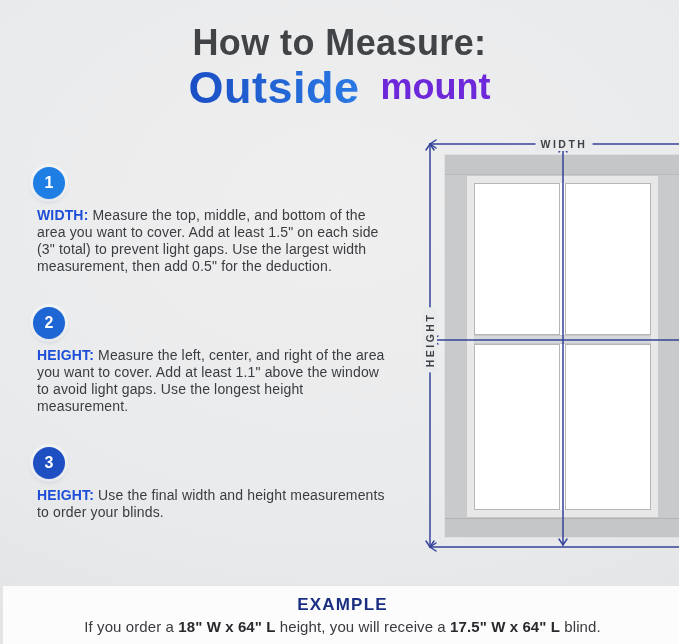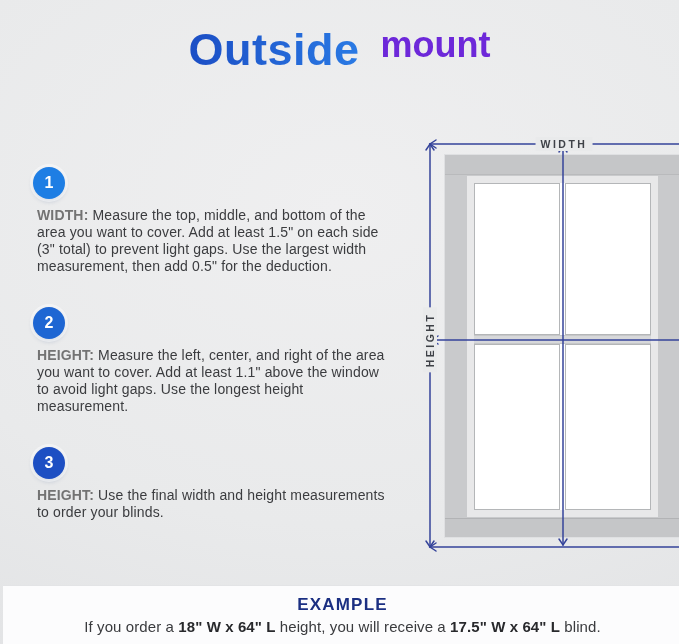--- a/index.html
+++ b/index.html
@@ -7,40 +7,40 @@
   body {
     width: 679px; height: 644px;
     position: relative; overflow: hidden;
     background: radial-gradient(120% 90% at 50% 32%, #efeff0 0%, #e9eaeb 55%, #e0e1e3 100%);
     font-family: "Liberation Sans", sans-serif;
   }
 
   
   .header { position:absolute; top:24px; left:0; width:100%; text-align:center; }
   .title-1 { margin:0; font-size:36px; font-weight:700; color:#424347; letter-spacing:.4px; line-height:1.05; }
-  .title-2 { display:flex; justify-content:center; align-items:flex-start; gap:21px; margin-top:3px; }
+  .title-2 { display:flex; justify-content:center; align-items:center; gap:21px; margin-top:3px; }
   .title-accent {
     font-size:45px; font-weight:800; letter-spacing:.5px; line-height:1;
     background:linear-gradient(90deg,#1b4ec5 0%, #2a7ae4 100%);
     -webkit-background-clip:text; background-clip:text;
     color:#1d63d6; -webkit-text-fill-color:transparent;
   }
   .title-suffix { font-size:36px; font-weight:700; color:#6d28d9; line-height:1; }
 
   
   .step { position:absolute; left:33px; width:352px; }
   .step-1 { top:167px; } .step-2 { top:307px; } .step-3 { top:447px; }
   .badge {
     width:32px; height:32px; border-radius:50%;
     color:#fff; font-size:16px; font-weight:700;
     display:flex; align-items:center; justify-content:center;
     box-shadow: 0 0 0 3px rgba(255,255,255,.5), 0 2px 5px rgba(30,60,120,.28);
   }
   .step p { margin:8px 0 0 4px; font-size:14px; line-height:17px; color:#3b3c3f; letter-spacing:.15px; }
-  .step b { color:#737373; font-weight:700; }
+  .step b { color:#1d4ed8; font-weight:700; }
 
   
   .diagram { position:absolute; left:378px; top:133px; width:292px; height:428px;margin-left:40px; }
   .window { position:absolute; left:27px; top:22px; width:235px; height:382px;
             background:#c9cacc; outline:1px solid #dfe0e2; }
   .win-head { position:absolute; top:0; left:0; right:0; height:20px; background:#c5c6c8; border-bottom:1px solid #b9babc; }
   .win-sill { position:absolute; bottom:0; left:0; right:0; height:19px; background:#c5c6c8; border-top:1px solid #b2b3b5; }
   .win-casing { position:absolute; top:21px; bottom:20px; left:22px; right:22px; background:#e8e8e9; }
   .win-glass { position:absolute; top:7px; bottom:7px; left:7px; right:7px; background:#fff;
                display:flex; flex-direction:column; }
@@ -64,20 +64,21 @@
   .ex-head { margin-top:9px; font-size:17px; font-weight:700; letter-spacing:1.2px; color:#1b2f82; }
   .footer p { margin:3px 0 0; font-size:15px; color:#3a3b3e; letter-spacing:.1px; }
   .footer b { color:#28292c; font-weight:700; }
 </style>
 </head>
 <body>
 
 <main>
 
   <header class="header">
+    <h1 class="title-1">How to Measure:</h1>
     <div class="title-2">
       <span class="title-accent">Outside</span>
       <span class="title-suffix">mount</span>
     </div>
   </header>
 
   <section class="step step-1">
     <div class="badge" style="background-color: rgb(30, 126, 228);">1</div>
     <p><b>WIDTH:</b> <span>Measure the top, middle, and bottom of the area you want to cover. Add at least 1.5" on each side (3" total) to prevent light gaps. Use the largest width measurement, then add 0.5" for the deduction.</span></p>
   </section>

